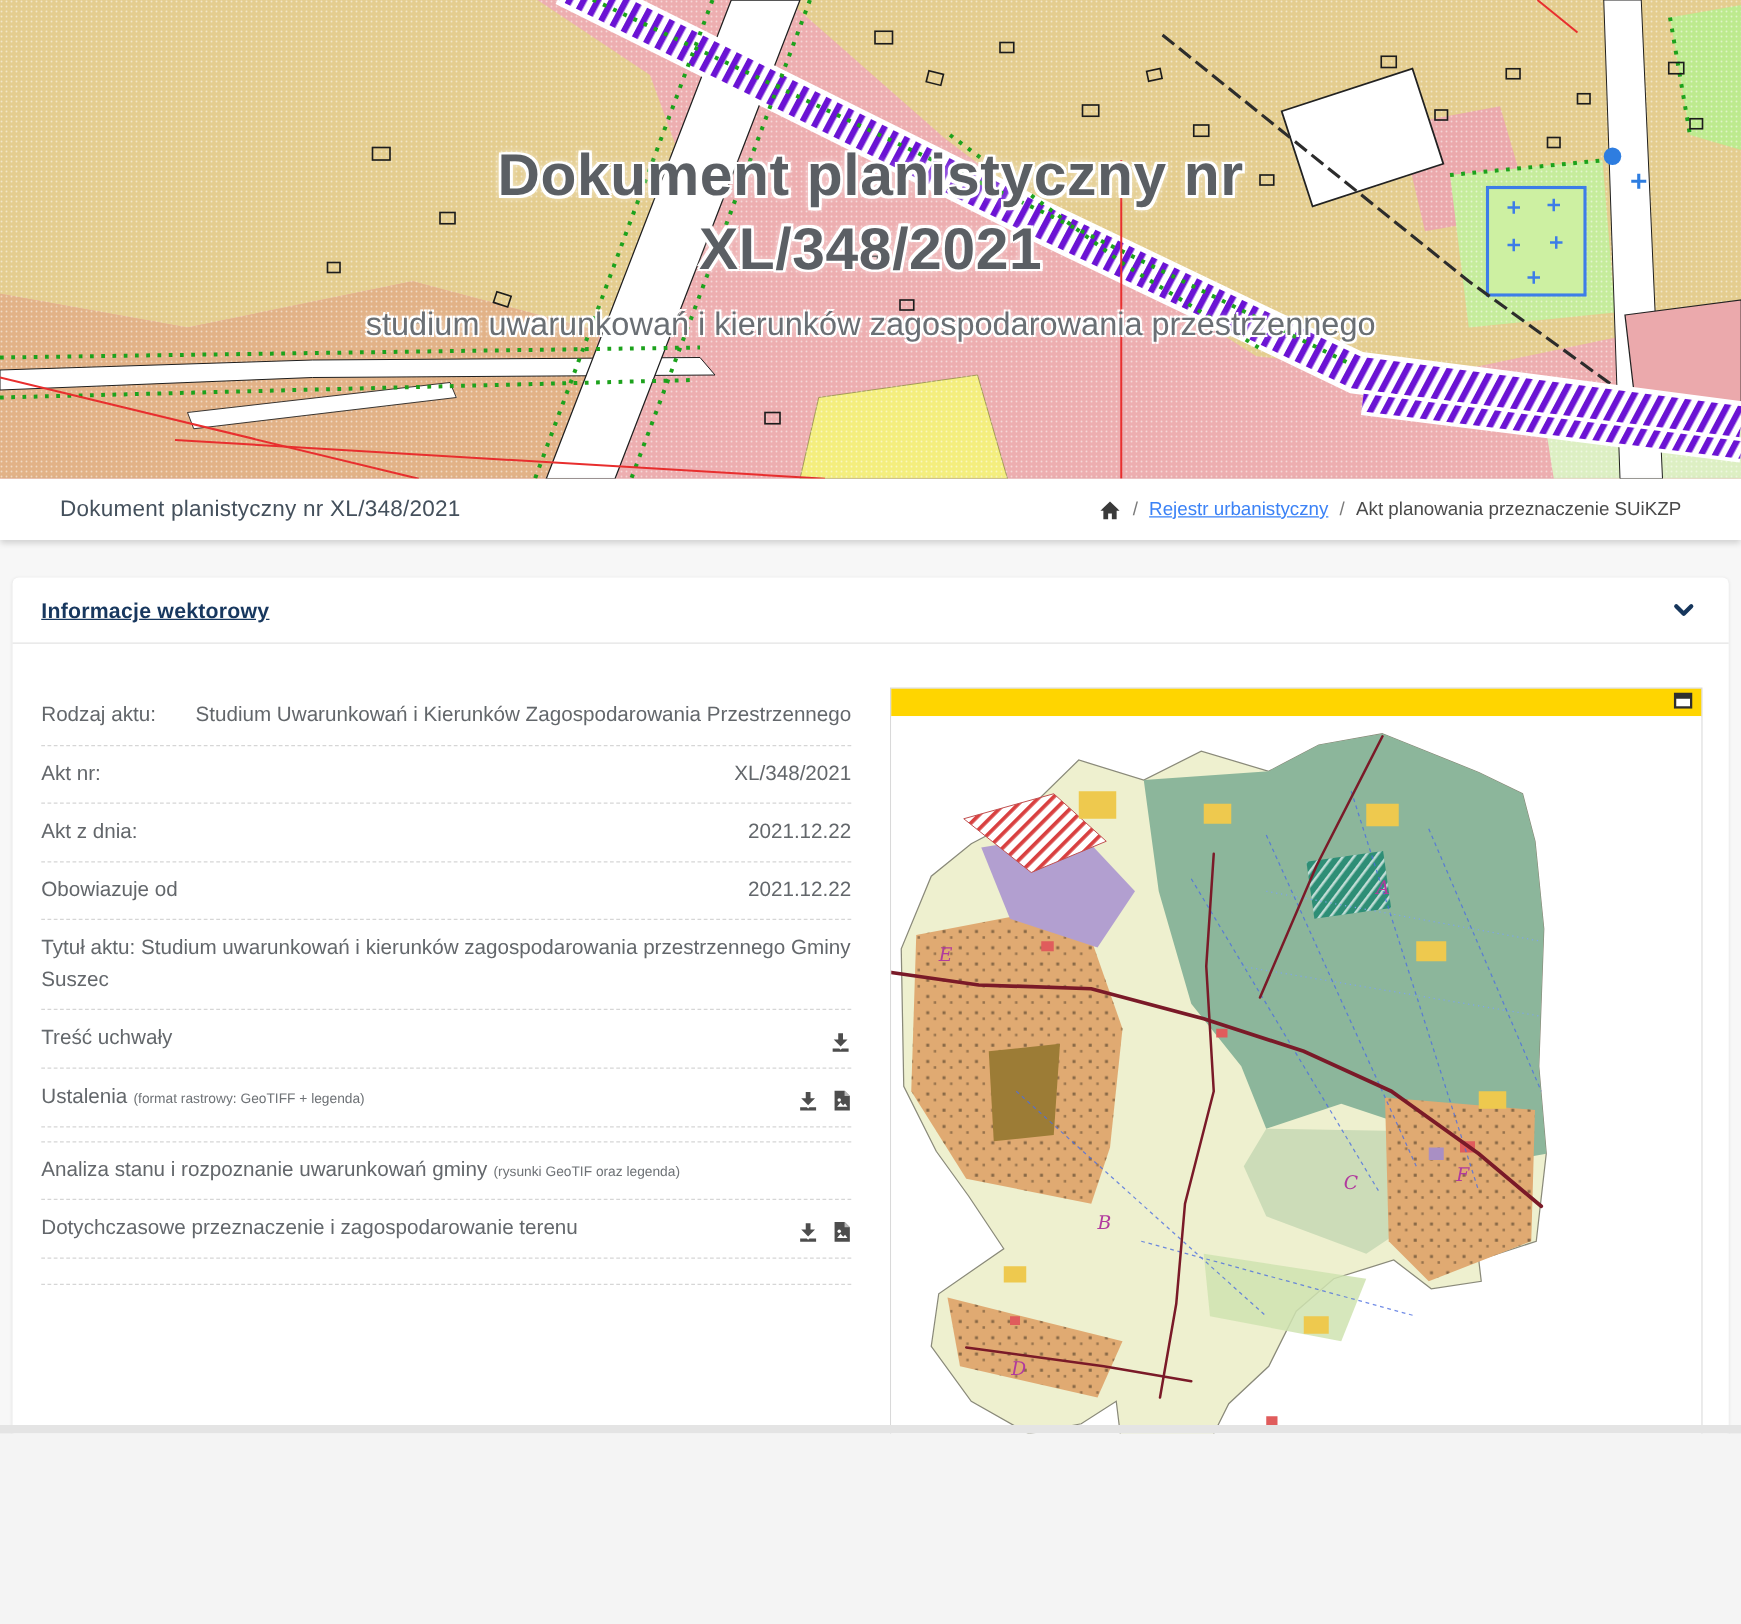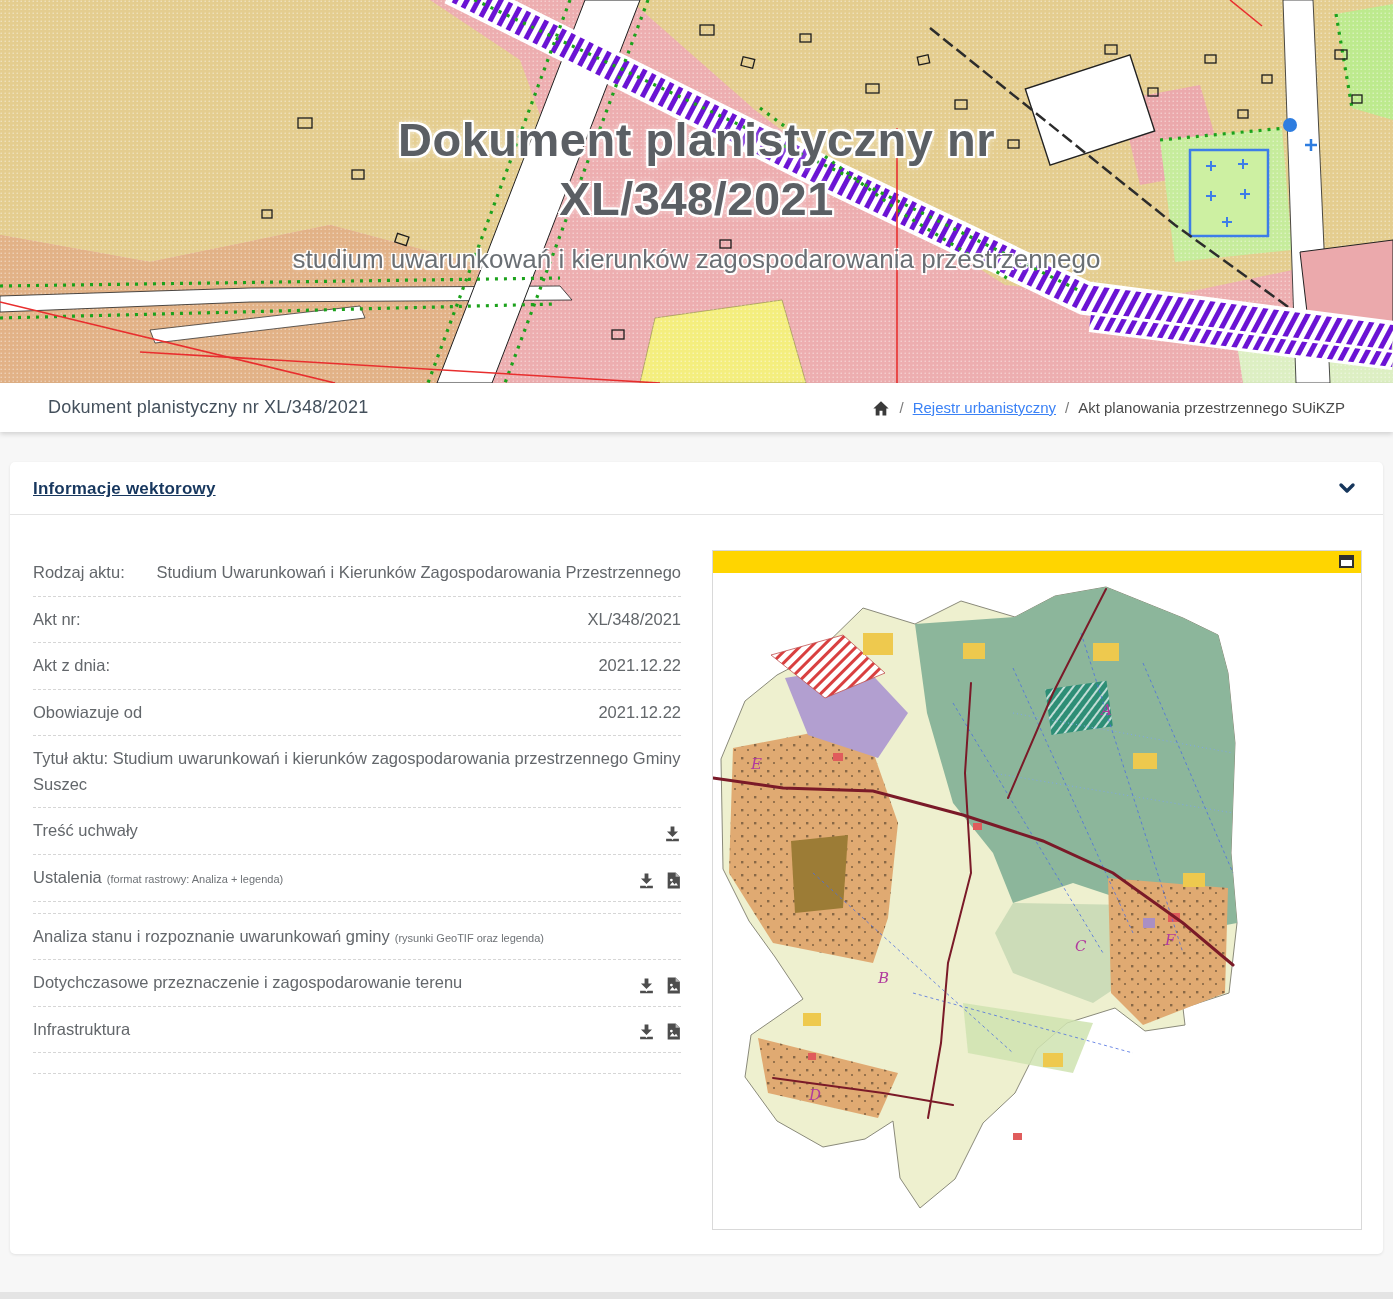--- a/index.html
+++ b/index.html
@@ -1,17 +1,17 @@
 <!DOCTYPE html>
 <html><head>
 <meta charset="utf-8">
 <style>
   * { margin:0; padding:0; box-sizing:border-box; }
   html,body { background:#f4f4f4; font-family:"Liberation Sans", sans-serif; }
-  .page { width:1393px; height:1299px; position:relative; overflow:hidden; background:#f7f7f7; }
+  .page { width:1393px; height:1147px; position:relative; overflow:hidden; background:#f7f7f7; }
 
   
   .hero { position:relative; width:1393px; height:383px; overflow:hidden; background:#edaeb0; }
   .hero svg { position:absolute; inset:0; display:block; }
   .hero-text { position:absolute; left:0; right:0; top:110px; text-align:center; pointer-events:none; }
   .hero-title { font-size:47px; line-height:59px; font-weight:800; letter-spacing:.5px; color:#5b5f64;
     text-shadow:-2px -2px 0 #fff,2px -2px 0 #fff,-2px 2px 0 #fff,2px 2px 0 #fff,0 -2px 0 #fff,0 2px 0 #fff,-2px 0 0 #fff,2px 0 0 #fff,0 0 7px #fff; }
   .hero-sub { margin-top:16px; font-size:26px; font-weight:500; color:#6a6f74;
     text-shadow:-1.5px -1.5px 0 #fff,1.5px -1.5px 0 #fff,-1.5px 1.5px 0 #fff,1.5px 1.5px 0 #fff,0 0 5px #fff; }
 
@@ -159,21 +159,21 @@
     <div class="crumb-title">Dokument planistyczny nr XL/348/2021</div>
     <div class="crumbs">
       <span class="home-ic">
         <svg width="18" height="17" viewBox="0 0 16 16">
             <path d="M8 1.2 L0.8 8 h2.2 v6.5 h3.6 v-4.3 h2.8 v4.3 h3.6 V8 h2.2 Z" fill="#3a3a3a"></path>
           </svg>
       </span>
       <span class="sep">/</span>
       <span class="crumb-link">Rejestr urbanistyczny</span>
       <span class="sep">/</span>
-      <span class="crumb-current">Akt planowania przestrzennego SUiKZP</span>
+      <span class="crumb-current">Akt planowania przeznaczenie SUiKZP</span>
     </div>
   </div>
 
   <div class="card">
     <div class="card-head">
       <span class="section-link">Informacje wektorowy</span>
       <span class="chev">
         <svg width="20" height="16" viewBox="0 0 20 16">
             <path d="M4 4 l6 6 6-6" fill="none" stroke="#16365c" stroke-width="3.4" stroke-linecap="round" stroke-linejoin="round"></path>
           </svg>
@@ -211,21 +211,21 @@
               <svg width="17" height="17" viewBox="0 0 16 16">
                   <polygon points="6.2,1.5 9.8,1.5 9.8,6.2 13.2,6.2 8,11.4 2.8,6.2 6.2,6.2" fill="#4d4d4d"></polygon>
                   <path d="M2,13 h5 l1,1 1,-1 h5 v2.4 h-12 z" fill="#4d4d4d"></path>
                 </svg>
             </span>
           </div>
         </div>
 
         <div class="drow">
           <div class="dleft">
-            <span>Ustalenia</span><span class="note">(format rastrowy: Analiza + legenda)</span>
+            <span>Ustalenia</span><span class="note">(format rastrowy: GeoTIFF + legenda)</span>
           </div>
           <div class="ricons">
             <span class="icn">
               <svg width="17" height="17" viewBox="0 0 16 16">
                   <polygon points="6.2,1.5 9.8,1.5 9.8,6.2 13.2,6.2 8,11.4 2.8,6.2 6.2,6.2" fill="#4d4d4d"></polygon>
                   <path d="M2,13 h5 l1,1 1,-1 h5 v2.4 h-12 z" fill="#4d4d4d"></path>
                 </svg>
             </span>
             <span class="icn">
               <svg width="15" height="17" viewBox="0 0 14 16">
@@ -261,39 +261,20 @@
                   <path d="M1.5,0.5 h7.5 l4,4 v11 h-11.5 z" fill="#4d4d4d"></path>
                   <path d="M9,0.5 l4,4 h-4 z" fill="#b9b9b9"></path>
                   <circle cx="5" cy="7.6" r="1.3" fill="#fff"></circle>
                   <path d="M3.4,12.6 l2.6,-3.1 2,2.2 1.4,-1.6 1.8,2.5 z" fill="#fff"></path>
                 </svg>
             </span>
           </div>
         </div>
 
 
-        <div class="drow">
-          <div class="dleft"><span>Infrastruktura</span></div>
-          <div class="ricons">
-            <span class="icn">
-              <svg width="17" height="17" viewBox="0 0 16 16">
-                  <polygon points="6.2,1.5 9.8,1.5 9.8,6.2 13.2,6.2 8,11.4 2.8,6.2 6.2,6.2" fill="#4d4d4d"></polygon>
-                  <path d="M2,13 h5 l1,1 1,-1 h5 v2.4 h-12 z" fill="#4d4d4d"></path>
-                </svg>
-            </span>
-            <span class="icn">
-              <svg width="15" height="17" viewBox="0 0 14 16">
-                  <path d="M1.5,0.5 h7.5 l4,4 v11 h-11.5 z" fill="#4d4d4d"></path>
-                  <path d="M9,0.5 l4,4 h-4 z" fill="#b9b9b9"></path>
-                  <circle cx="5" cy="7.6" r="1.3" fill="#fff"></circle>
-                  <path d="M3.4,12.6 l2.6,-3.1 2,2.2 1.4,-1.6 1.8,2.5 z" fill="#fff"></path>
-                </svg>
-            </span>
-          </div>
-        </div>
 
 
         <div class="drow">
           
           
         </div>
 
       </div>
 
       <div class="map-panel">

